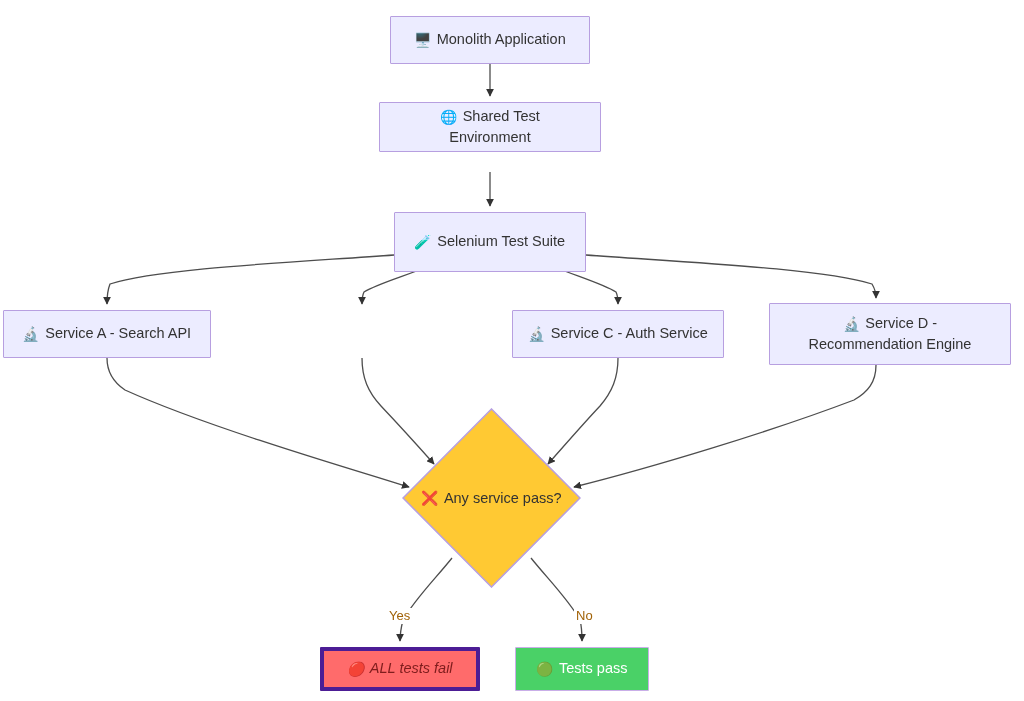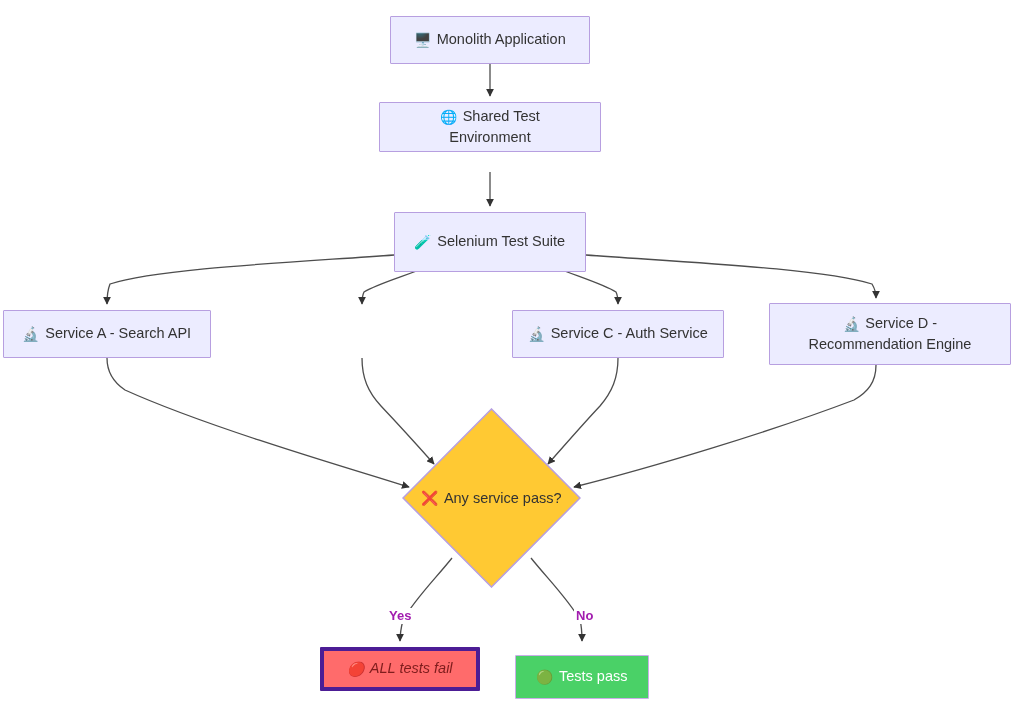--- a/index.html
+++ b/index.html
@@ -91,26 +91,25 @@
     font-size: 14.5px;
     white-space: nowrap;
   }
   .decision .dtext .nicon {
     margin-right: 5px;
     font-size: 14px;
   }
   .edge-label {
     position: absolute;
     background: #ffffff;
-    color: #a21caf;
+    color: #a16207;
     font-size: 13px;
     padding: 0 2px;
     line-height: 1.2;
     white-space: nowrap;
-    font-weight: bold;
   }
 </style>
 </head>
 <body>
 
 <div id="diagram">
 
   <svg id="edge-layer" viewBox="0 0 1024 701" width="1024" height="701" xmlns="http://www.w3.org/2000/svg">
     <defs>
       <marker id="arrow" viewBox="0 0 10 10" refX="9" refY="5" markerWidth="6" markerHeight="6" orient="auto-start-reverse">
@@ -178,20 +177,20 @@
     </svg>
     <div class="dtext">
       <span><span class="nicon">❌</span><span class="nlabel">Any service pass?</span></span>
     </div>
   </div>
 
   <div class="node node-fail" style="left:320px; top:647px; width:160px; height:44px;">
     <span><span class="nicon">🔴</span><span class="nlabel">ALL tests fail</span></span>
   </div>
 
-  <div class="node node-pass" style="left:515px; top:647px; width:134px; height:44px;margin-top:8px;">
+  <div class="node node-pass" style="left:515px; top:647px; width:134px; height:44px;">
     <span><span class="nicon">🟢</span><span class="nlabel">Tests pass</span></span>
   </div>
 
   <div class="edge-label" style="left:387px; top:608px;">Yes</div>
   <div class="edge-label" style="left:574px; top:608px;">No</div>
 
 </div>
 
 </body></html>

